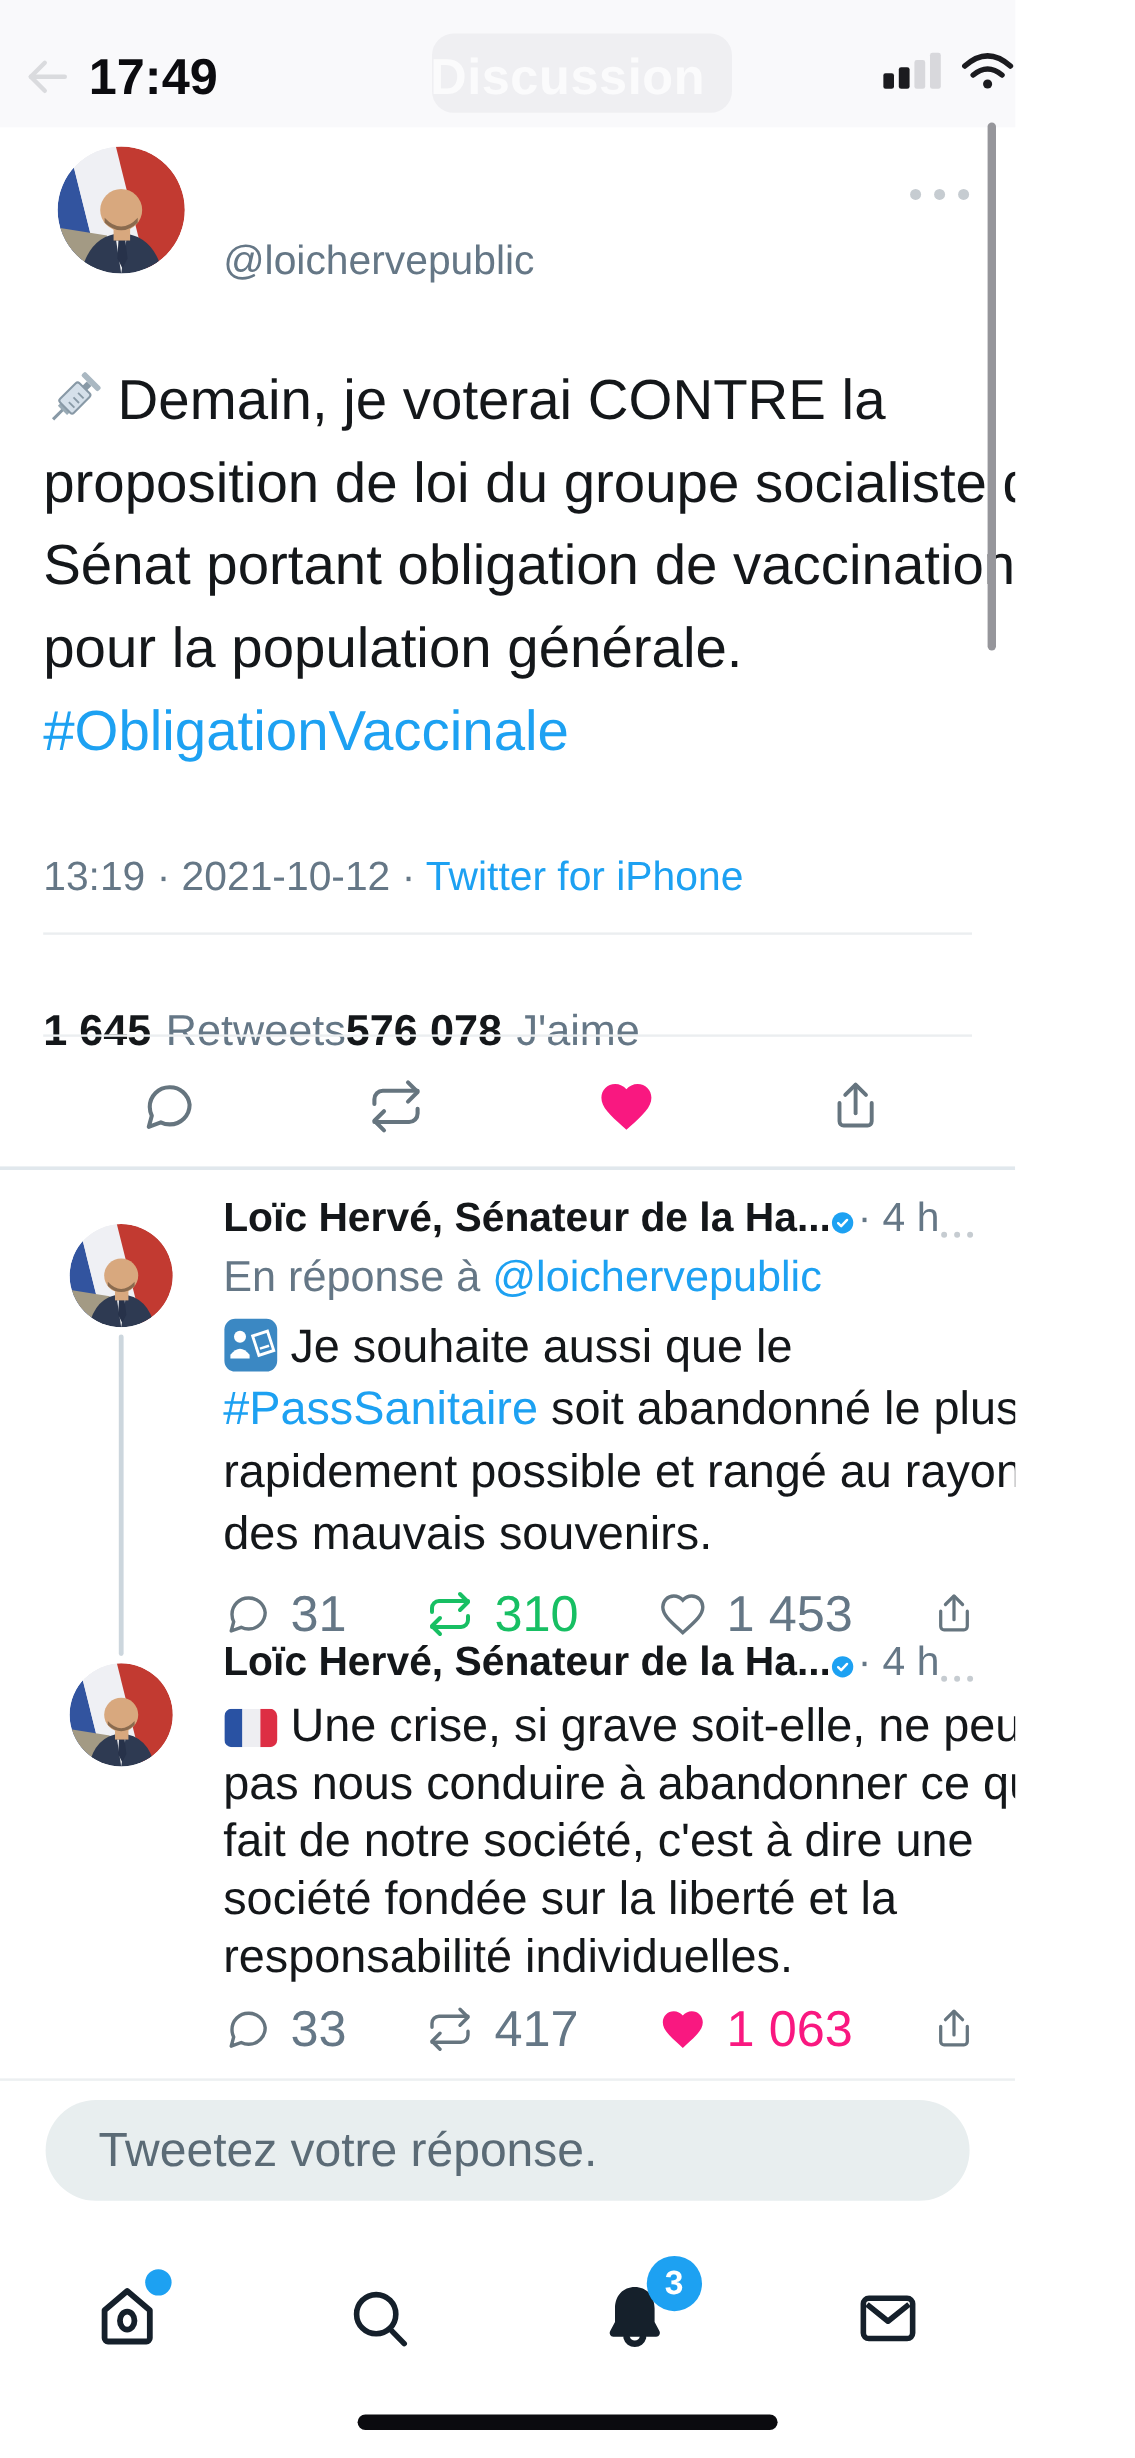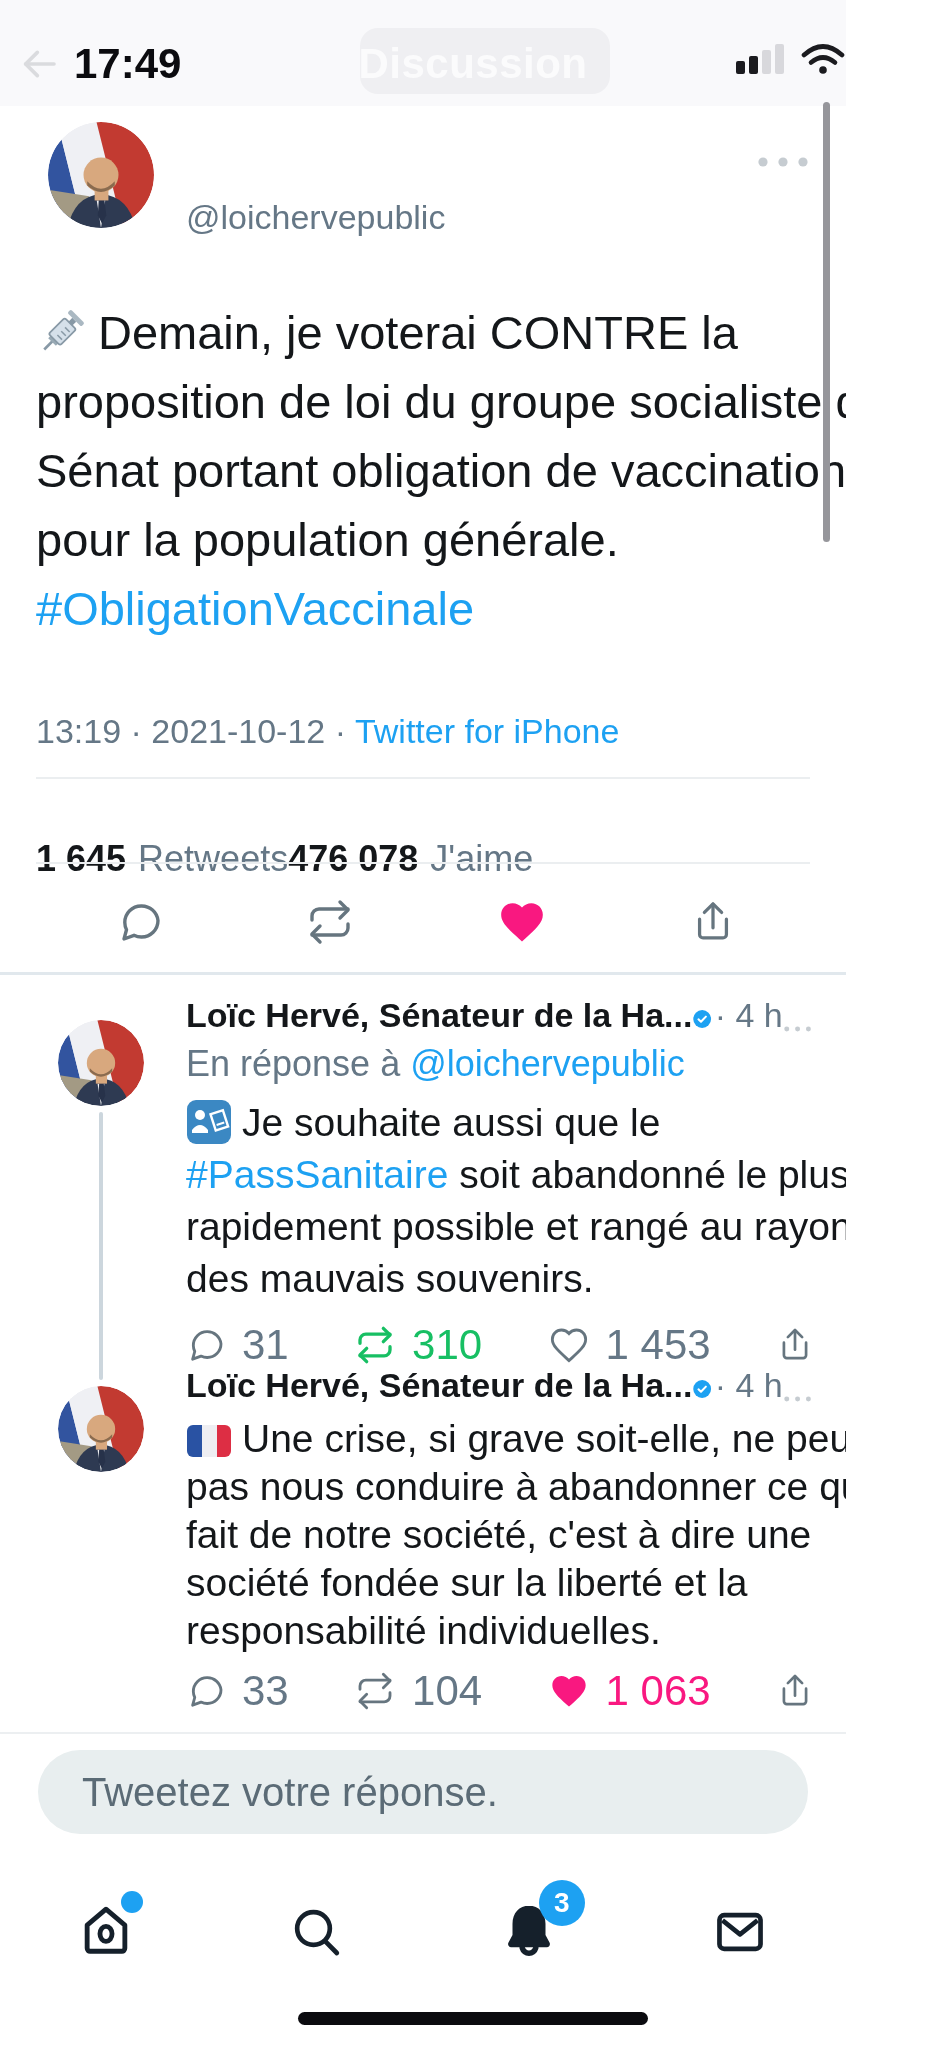--- a/index.html
+++ b/index.html
@@ -155,21 +155,21 @@
   </div>
 
   <div class="divider" style="top:777px;"></div>
 
   <div class="stats-row">
     <div class="stat">
         <b>1 645</b>
         <span>Retweets</span>
       </div>
     <div class="stat">
-        <b>47</b>
+        <b>57</b>
       </div>
     <div class="stat">
         <b>6 078</b>
         <span>J'aime</span>
       </div>
   </div>
 
   <div class="divider" style="top:862px;"></div>
 
   <div class="actions-row">
@@ -338,21 +338,21 @@
             </svg>
           <span>33</span>
         </div>
         <div class="count-group">
           <svg width="42" height="40" viewBox="0 0 24 24" fill="none" stroke="#66757F" stroke-width="1.7" stroke-linecap="round" stroke-linejoin="round">
               <polyline points="17 2 21 6 17 10"></polyline>
               <path d="M3 11V9a3.5 3.5 0 0 1 3.5-3.5H21"></path>
               <polyline points="7 22 3 18 7 14"></polyline>
               <path d="M21 13v2a3.5 3.5 0 0 1-3.5 3.5H3"></path>
             </svg>
-          <span>104</span>
+          <span>417</span>
         </div>
         <div class="count-group pink">
           <svg width="42" height="40" viewBox="0 0 24 24">
               <path d="M12 21.35l-1.45-1.32C5.4 15.36 2 12.28 2 8.5 2 5.42 4.42 3 7.5 3c1.74 0 3.41.81 4.5 2.09C13.09 3.81 14.76 3 16.5 3 19.58 3 22 5.42 22 8.5c0 3.78-3.4 6.86-8.55 11.54L12 21.35z" fill="#F91880"></path>
             </svg>
           <span>1 063</span>
         </div>
         <svg width="38" height="40" viewBox="0 0 24 24" fill="none" stroke="#66757F" stroke-width="1.7" stroke-linecap="round" stroke-linejoin="round">
             <line x1="12" y1="15" x2="12" y2="2.8"></line>
             <polyline points="7.5 7 12 2.5 16.5 7"></polyline>

